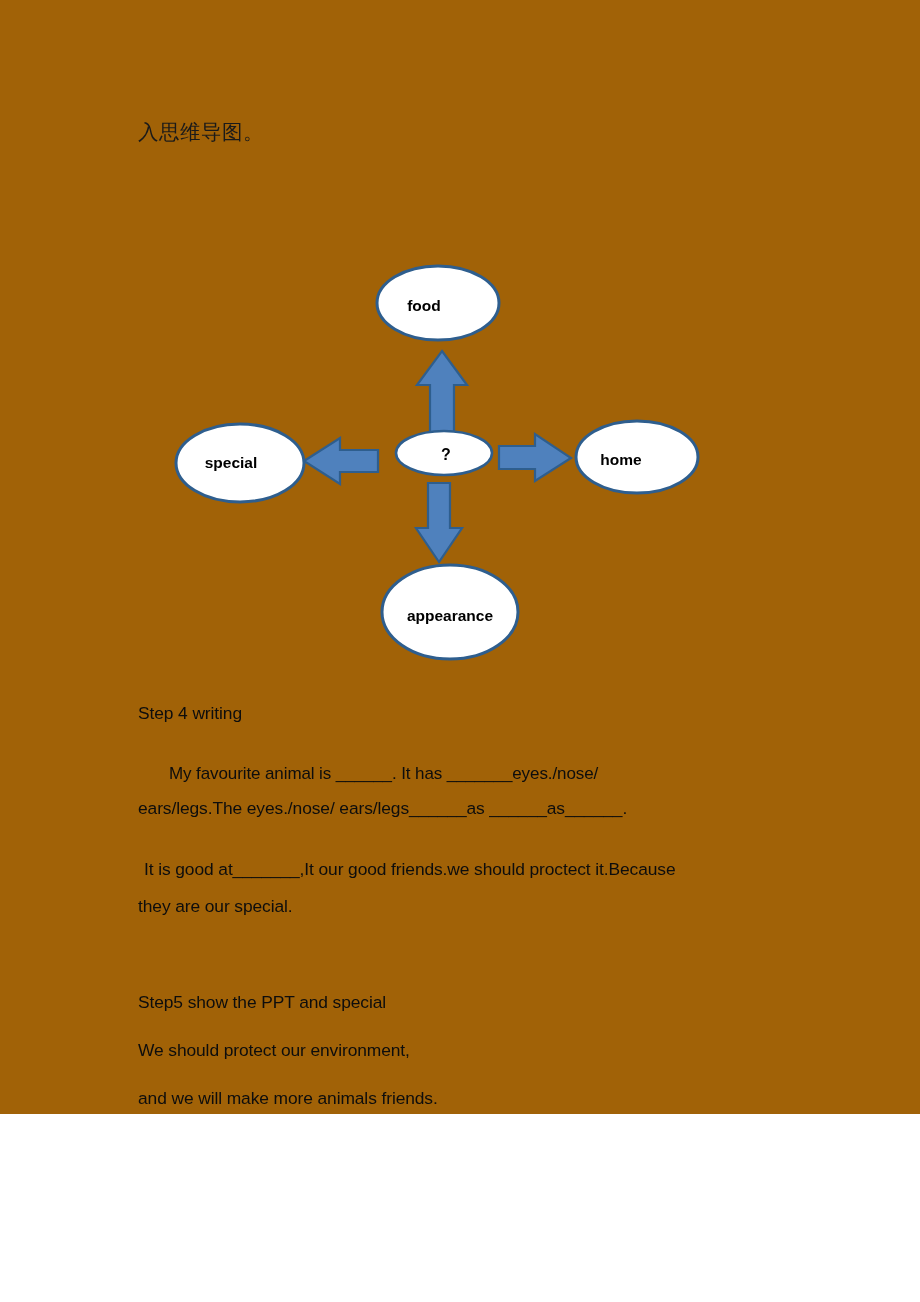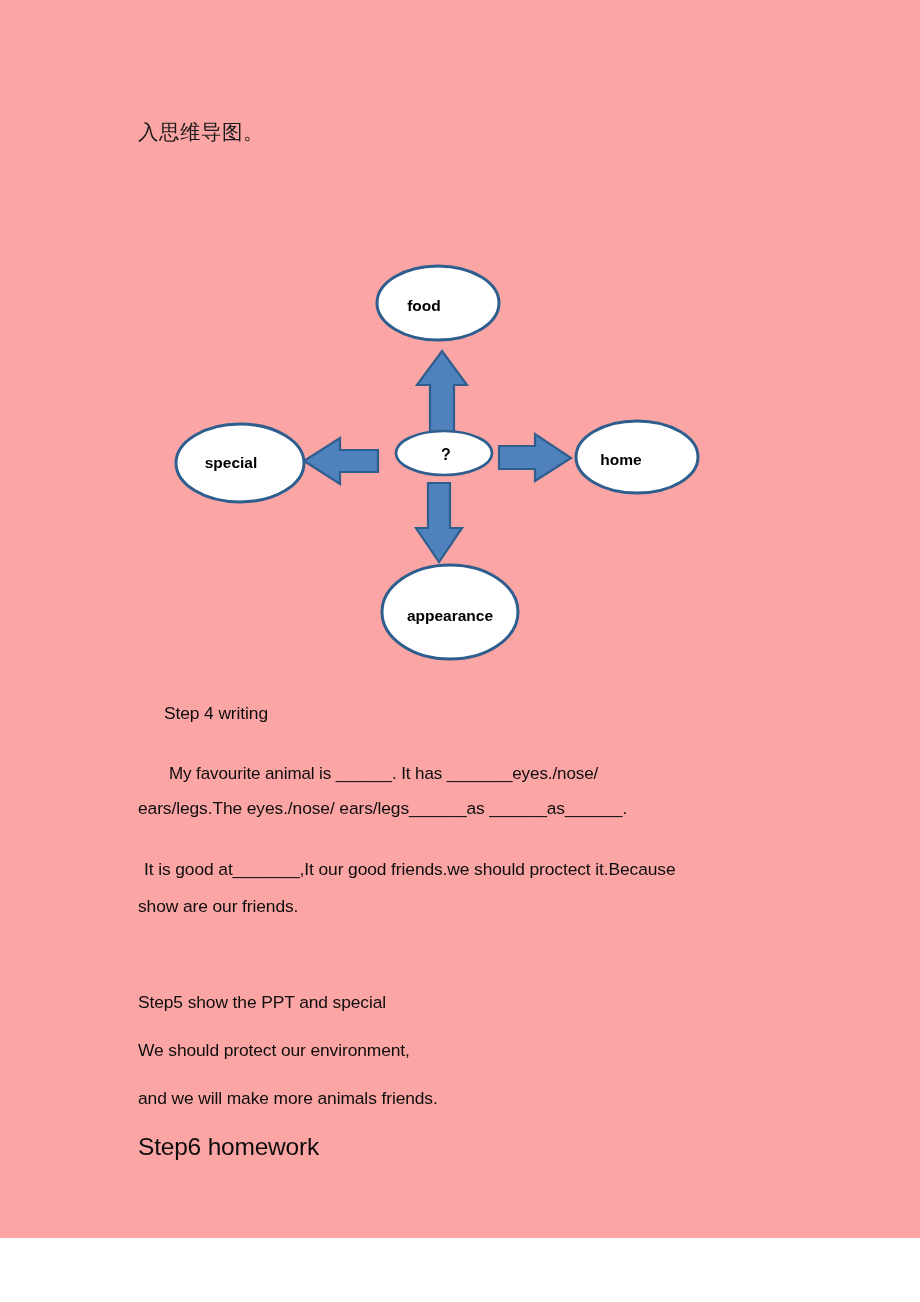--- a/index.html
+++ b/index.html
@@ -9,22 +9,22 @@
     background: #ffffff;
   }
   body {
     font-family: "Liberation Sans", "DejaVu Sans", sans-serif;
     color: #000000;
     -webkit-font-smoothing: antialiased;
   }
   #page {
     position: relative;
     width: 920px;
-    height: 1238px;
-    background: #fca5a5;
+    height: 1114px;
+    background: #a16207;
     overflow: hidden;
   }
 
   
   .cn-line {
     position: absolute;
     left: 138px;
     top: 117px;
     font-size: 20.5px;
     line-height: 30px;
@@ -51,21 +51,21 @@
 
   
   .txt {
     position: absolute;
     color: #0d0d0d;
     font-size: 17.4px;
     line-height: 21px;
     font-family: "Liberation Sans", "DejaVu Sans", sans-serif;
     letter-spacing: -0.1px;
   }
-  .txt-step4   { left: 138px; top: 703px; margin-left: 26px; }
+  .txt-step4   { left: 138px; top: 703px; }
   .para-just {
     position: absolute;
     left: 135px;
     top: 750px;
     width: 646px;
     text-align: justify;
     text-align-last: left;
     font-size: 17px;
     line-height: 47px;
     color: #0d0d0d;
@@ -187,21 +187,21 @@
   <div class="para-just">
     <span class="indent"></span><span>My favourite animal is ______. It has _______eyes./nose/</span>
   </div>
 
   <div class="para-line2">ears/legs.The eyes./nose/ ears/legs______as ______as______.</div>
 
   <div class="para-block2">
     <span>It is good at_______,It our good friends.we should proctect it.Because</span>
   </div>
 
-  <div class="txt" style="left:138px; top:896px;">show are our friends.</div>
+  <div class="txt" style="left:138px; top:896px;">they are our special.</div>
 
   <div class="txt txt-step5">Step5 show the PPT and special</div>
 
   <div class="txt txt-sum2">and we will make more animals friends.</div>
 
   <div class="txt txt-sum1">We should protect our environment,</div>
 
   <div class="txt txt-step6">Step6 homework</div>
 
 </div>

